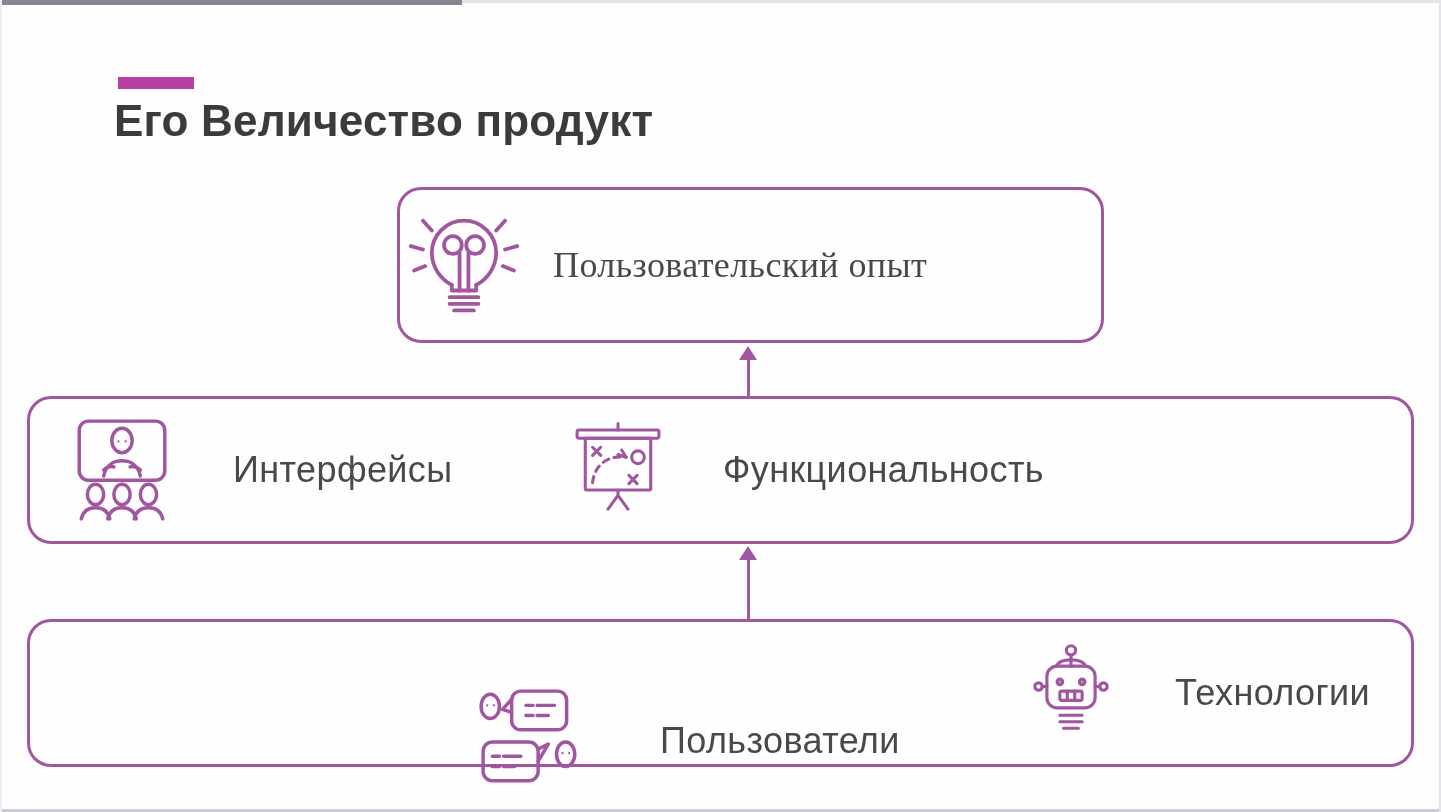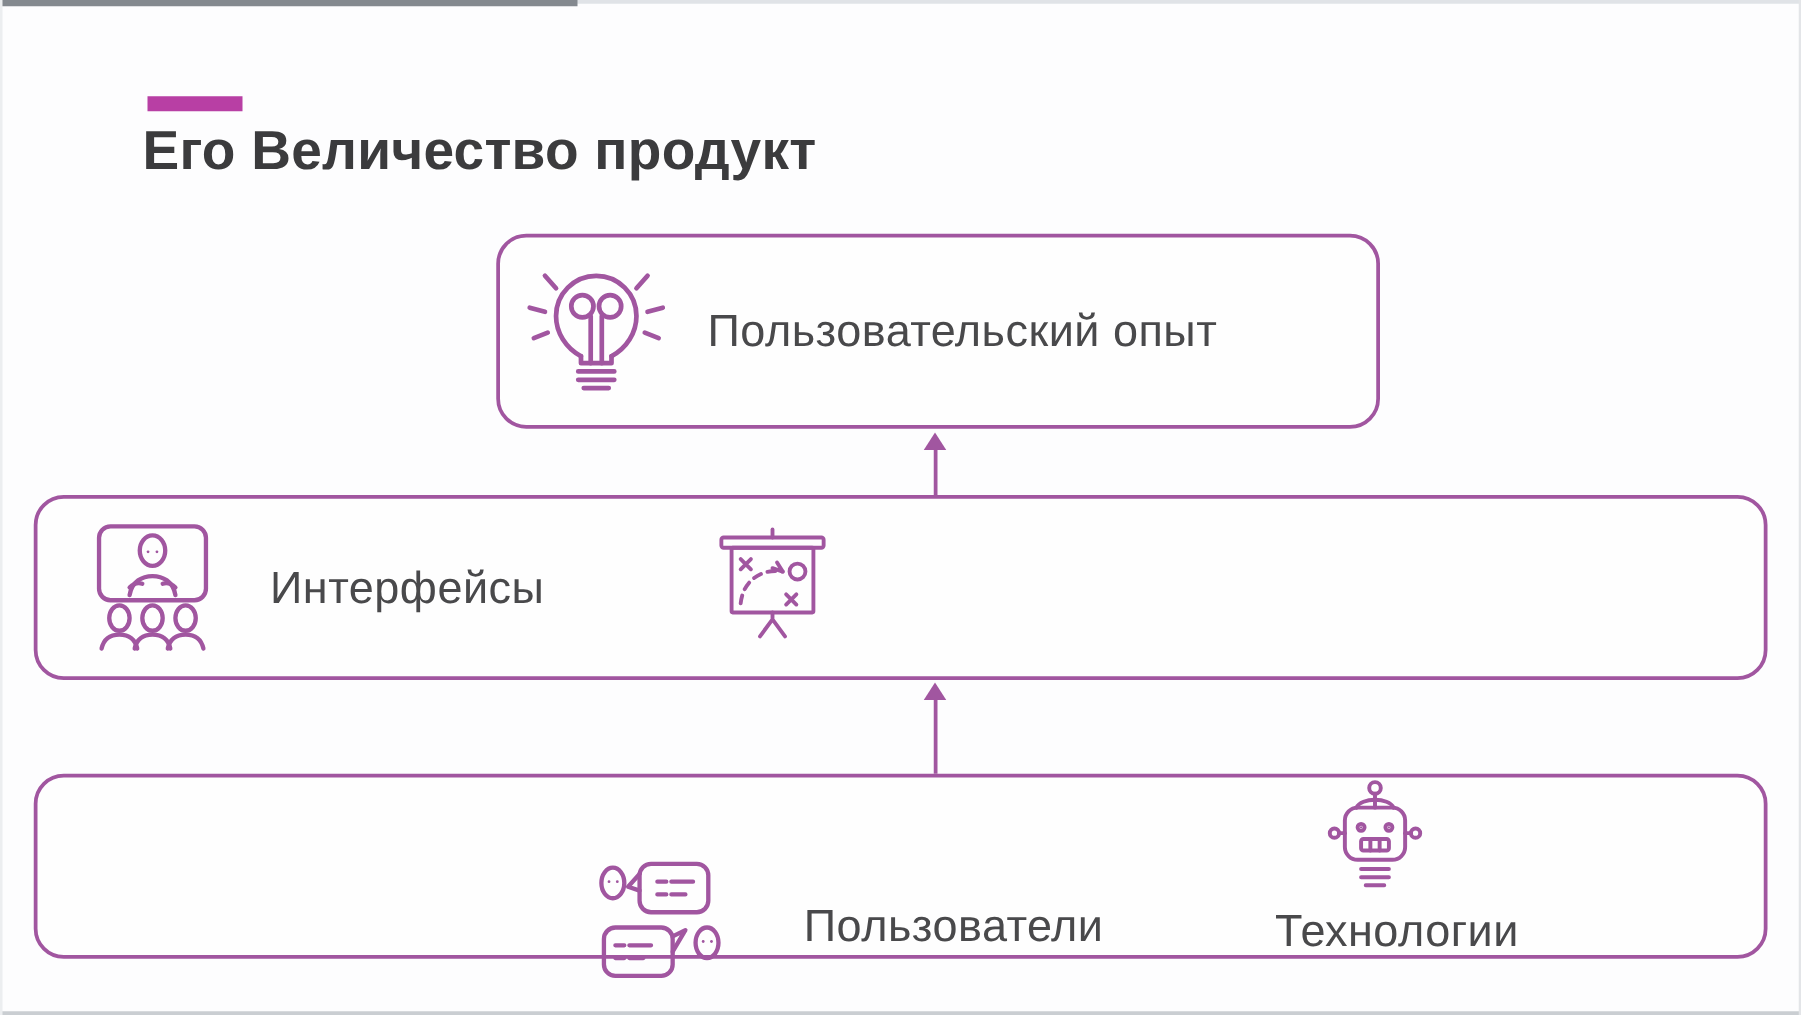--- a/index.html
+++ b/index.html
@@ -40,44 +40,44 @@
     letter-spacing:0.2px;
   }
 
   .box{
     position:absolute;
     border:3px solid var(--outline);
     border-radius:24px;
     background:#fefefe;
   }
   .top-box{left:397px;top:187px;width:707px;height:156px;
-    display:flex;align-items:center;padding-left:16px;}
+    display:flex;align-items:center;padding-left:3px;font-family:Liberation Serif, serif;}
   .top-box .icon{width:122px;height:122px;flex:0 0 auto;margin-right:28px;}
   .wide-box{left:27px;width:1387px;height:148px;}
   .middle-box{top:396px;}
   .bottom-box{top:619px;}
 
   .group{
     position:absolute;top:0;height:100%;
-    display:flex;align-items:center;
+    display:flex;align-items:center;gap:17px;
   }
   .icon{display:inline-block;color:var(--outline);line-height:0;}
   .icon svg{width:100%;height:100%;}
   .box-label{
     font-size:36px;color:var(--label-text);
     letter-spacing:0.4px;white-space:nowrap;
   }
 
   
   .m-g1{left:36px;}  .m-g1 .icon{width:112px;height:112px;margin-right:38px;}
   .m-g2{left:538px;} .m-g2 .icon{width:100px;height:100px;margin-right:38px;}
   .m-g3{left:1128px;}.m-g3 .icon{width:106px;height:106px;margin-right:44px;}
   .b-g1{left:60px;}  .b-g1 .icon{width:104px;height:104px;margin-right:24px;}
   .b-g2{left:445px;margin-top:48px;} .b-g2 .icon{width:112px;height:112px;margin-right:56px;}
-  .b-g3{left:990px;flex-direction:column;} .b-g3 .icon{width:102px;height:102px;margin-right:36px;}
+  .b-g3{left:990px;} .b-g3 .icon{width:102px;height:102px;margin-right:36px;}
 
   .arrow{position:absolute;width:18px;display:flex;flex-direction:column;align-items:center;}
   .arrow-1{left:739px;top:346px;height:52px;}
   .arrow-2{left:739px;top:546px;height:73px;}
   .arrow-head{
     width:0;height:0;
     border-left:9px solid transparent;
     border-right:9px solid transparent;
     border-bottom:14px solid var(--outline);
   }
@@ -146,20 +146,21 @@
           <rect x="10" y="11" width="90" height="9" rx="2"></rect>
           <rect x="19" y="20" width="72" height="57" rx="1"></rect>
           <path d="M27,30 l9,9 M36,30 l-9,9"></path>
           <path d="M67,61 l9,9 M76,61 l-9,9"></path>
           <circle cx="77" cy="41" r="7"></circle>
           <path d="M27,69 C29,49 45,38 64,41" stroke-dasharray="7 6"></path>
           <path d="M64,41 l-9,-3 M64,41 l-5,-8"></path>
           <path d="M55,77 v6 M55,83 l-11,15 M55,83 l11,15"></path>
         </svg>
       </span>
+      <span class="box-label">Функциональность</span>
     </div>
 
   </div>
 
   <div class="arrow arrow-2">
     <div class="arrow-head"></div>
     <div class="arrow-line"></div>
   </div>
 
   <div class="box wide-box bottom-box">

